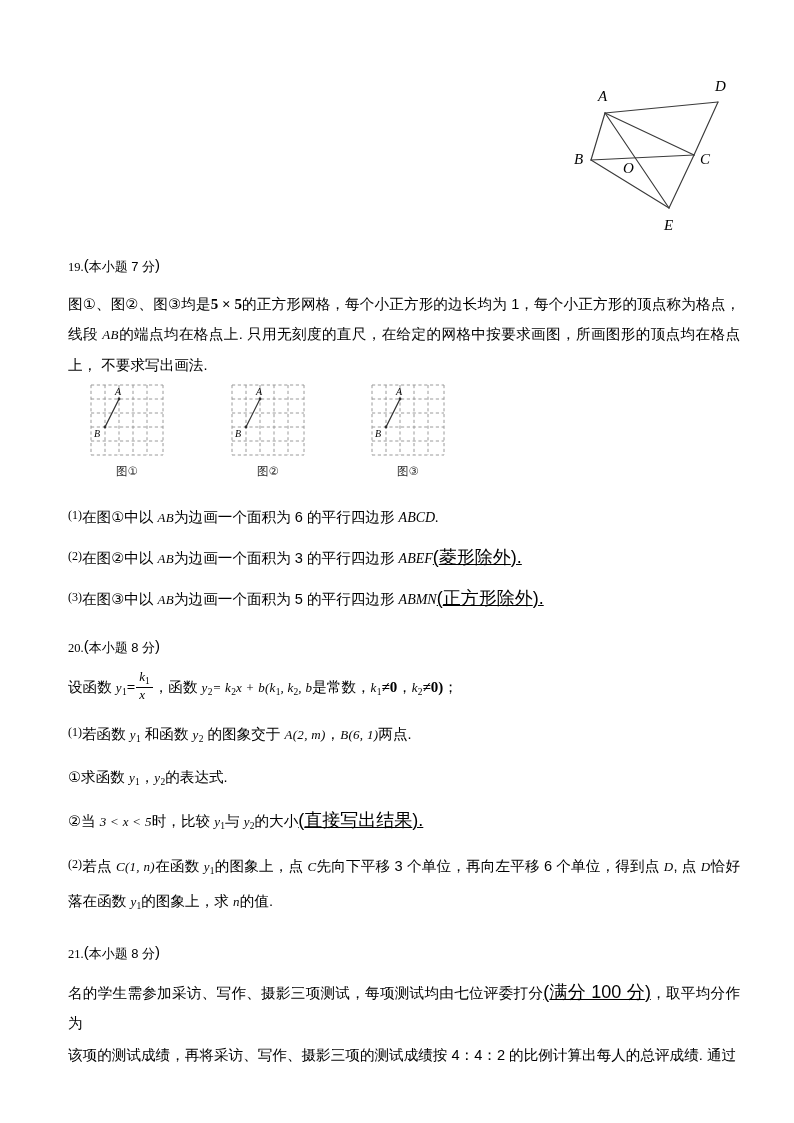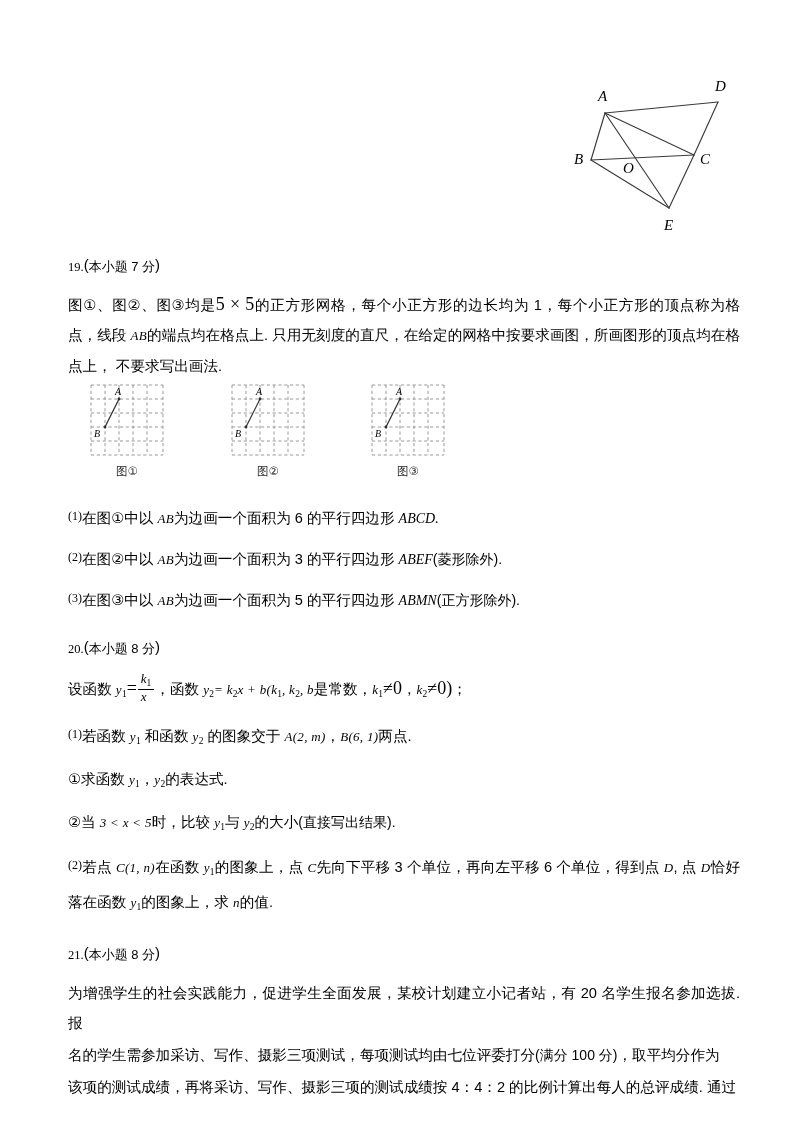--- a/index.html
+++ b/index.html
@@ -63,21 +63,22 @@
   }
   .para.tight { margin-bottom: 2px; }
   .mi {
     font-family: "Liberation Serif", serif;
     font-style: italic;
     font-size: 13px;
     letter-spacing: 0.3px;
   }
   .mn {
     font-family: "Liberation Serif", serif;
-    font-size: 18px;
+    font-size: 15px;
+    font-weight: bold;
   }
   .mathbig {
     font-family: "Liberation Serif", serif;
     font-style: italic;
     font-size: 14px;
   }
   .subn {
     font-size: 9.5px;
     vertical-align: -3px;
     font-style: normal;
@@ -94,21 +95,22 @@
   }
   .frac .num { display: block; padding: 0 3px; }
   .frac .den { display: block; padding: 0 3px; border-top: 1px solid #000; }
   .sup-label {
     font-size: 12px;
     vertical-align: 3px;
     font-family: "Liberation Serif", serif;
   }
   .circled { font-size: 14.6px; }
   .smallparen {
-    font-size: 14px;
+    font-size: 18px;
+    text-decoration: underline;
   }
 
   
   .grids-row {
     position: absolute;
     left: 68px;
     top: 380px;
     width: 672px;
     height: 105px;
   }
@@ -205,21 +207,20 @@
     </p>
 
     <p class="para">
       <span class="sup-label">(2)</span><span>若点 </span><span class="mi">C(1, n)</span><span>在函数 </span><span class="mi">y</span><span class="subn">1</span><span>的图象上，点 </span><span class="mi">C</span><span>先向下平移 3 个单位，再向左平移 6 个单位，得到点 </span><span class="mi">D</span><span>, 点 </span><span class="mi">D</span><span>恰</span><span>好落在函数 </span><span class="mi">y</span><span class="subn">1</span><span>的图象上，求 </span><span class="mi">n</span><span>的值.</span>
     </p>
 
     <p class="qnum-line" style="margin-top:22px">
       <span class="qnum">21.</span><span class="paren-note"><span class="pn">(</span><span>本小题 8 分</span><span class="pn">)</span></span>
     </p>
 
-    <p class="para tight">为增强学生的社会实践能力，促进学生全面发展，某校计划建立小记者站，有 20 名学生报名参加选拔. 报</p>
 
     <p class="para tight">
       <span>名的学生需参加采访、写作、摄影三项测试，每项测试均由七位评委打分</span><span class="smallparen"><span class="pn">(</span><span>满分 100 分</span><span class="pn">)</span></span><span>，取平均分作为</span>
     </p>
 
     <p class="para tight">该项的测试成绩，再将采访、写作、摄影三项的测试成绩按 4：4：2 的比例计算出每人的总评成绩. 通过</p>
 
   </div>
 
   <div class="grids-row">

